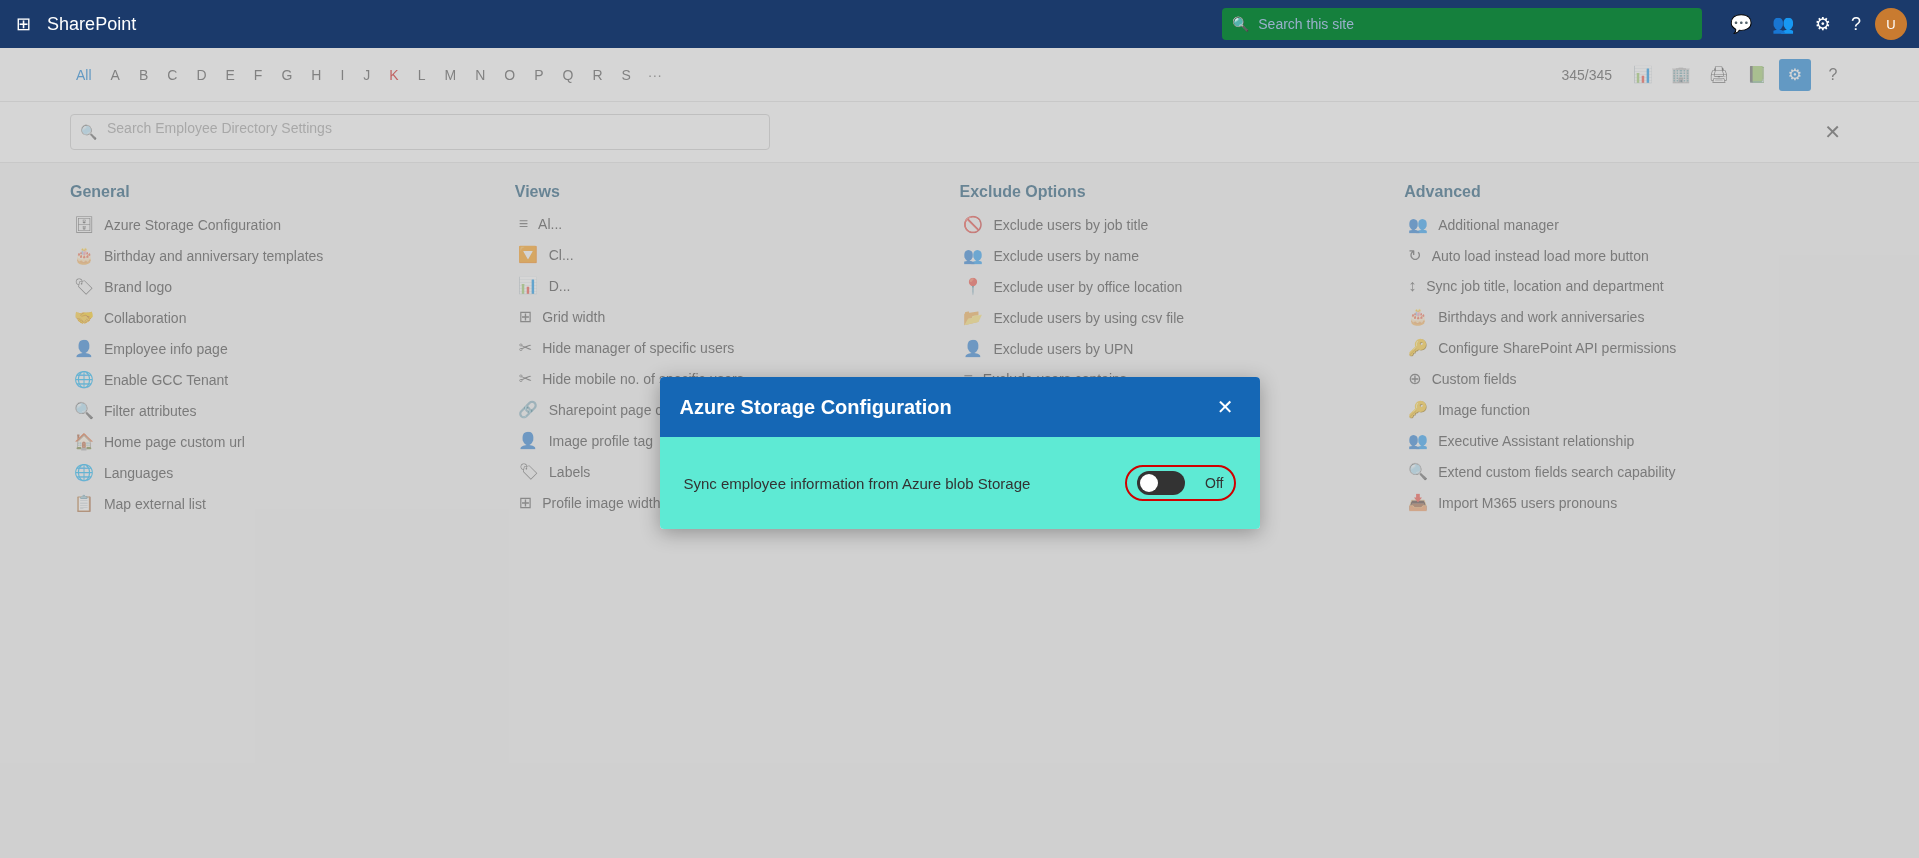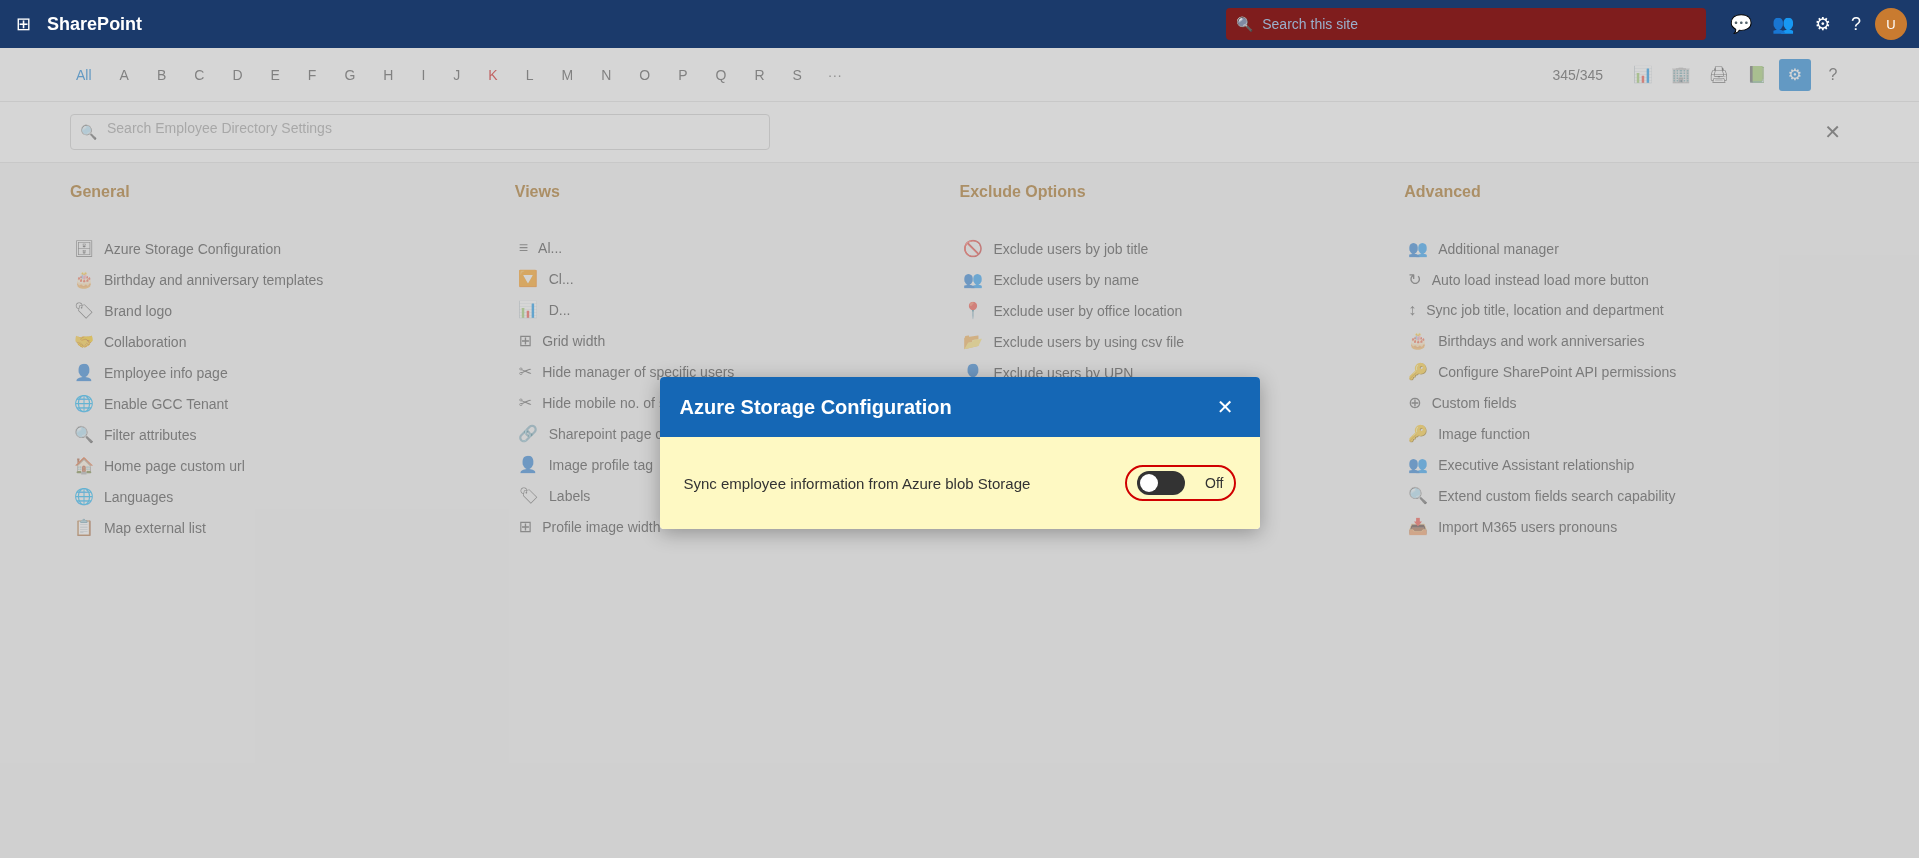--- a/index.html
+++ b/index.html
@@ -10,35 +10,35 @@
       background: #1b3a6b;
       height: 48px;
       display: flex;
       align-items: center;
       padding: 0 12px;
       gap: 12px;
       position: relative;
       z-index: 10;
     }
     .nav-grid-icon { color: white; font-size: 18px; cursor: pointer; padding: 4px; }
-    .nav-logo { color: white; font-size: 18px; font-weight: 700; margin-right: 8px; }
+    .nav-logo { color: white; font-size: 18px; font-weight: 400; margin-right: 8px; }
     .nav-search {
       flex: 0 0 480px;
       margin: 0 auto;
       position: absolute;
       left: 50%;
       transform: translateX(-50%);
     }
     .nav-search input {
       width: 100%;
       height: 32px;
       border-radius: 4px;
       border: none;
       padding: 0 12px 0 36px;
-      background: #7f1d1d;
+      background: #15803d;
       color: #ccd9f0;
       font-size: 14px;
       outline: none;
     }
     .nav-search input::placeholder { color: #9ab0cc; }
     .nav-search-icon {
       position: absolute;
       left: 10px;
       top: 50%;
       transform: translateY(-50%);
@@ -81,21 +81,21 @@
     }
 
     
     .alpha-bar {
       background: white;
       display: flex;
       align-items: center;
       padding: 0 70px;
       height: 54px;
       border-bottom: 1px solid #e0e0e0;
-      gap: 16px;
+      gap: 7px;
     }
     .alpha-item {
       font-size: 14px;
       color: #444;
       padding: 4px 6px;
       cursor: pointer;
       border-radius: 3px;
     }
     .alpha-item.active { color: #0078d4; }
     .alpha-sep { color: #666; font-size: 14px; margin: 0 4px; }
@@ -164,22 +164,22 @@
     .four-col {
       display: grid;
       grid-template-columns: 1fr 1fr 1fr 1fr;
       padding: 20px 70px;
       gap: 0;
     }
     .col-section { padding: 0 20px 0 0; }
     .col-title {
       font-size: 16px;
       font-weight: 600;
-      color: #a16207;
-      margin-bottom: 32px;
+      color: #0c4a6e;
+      margin-bottom: 8px;
     }
     .menu-item {
       display: flex;
       align-items: center;
       gap: 10px;
       padding: 6px 4px;
       font-size: 14px;
       color: #333;
       cursor: pointer;
       border-radius: 3px;
@@ -221,21 +221,21 @@
       cursor: pointer;
       background: none;
       border: none;
       padding: 2px 6px;
     }
     .modal-body {
       padding: 28px 24px;
       display: flex;
       align-items: center;
       justify-content: space-between;
-      background: #fef9c3;
+      background: #5eead4;
     }
     .modal-body-text {
       font-size: 15px;
       color: #333;
     }
     .toggle-wrap {
       display: flex;
       align-items: center;
       gap: 20px;
       border: 2px solid #d00000;

